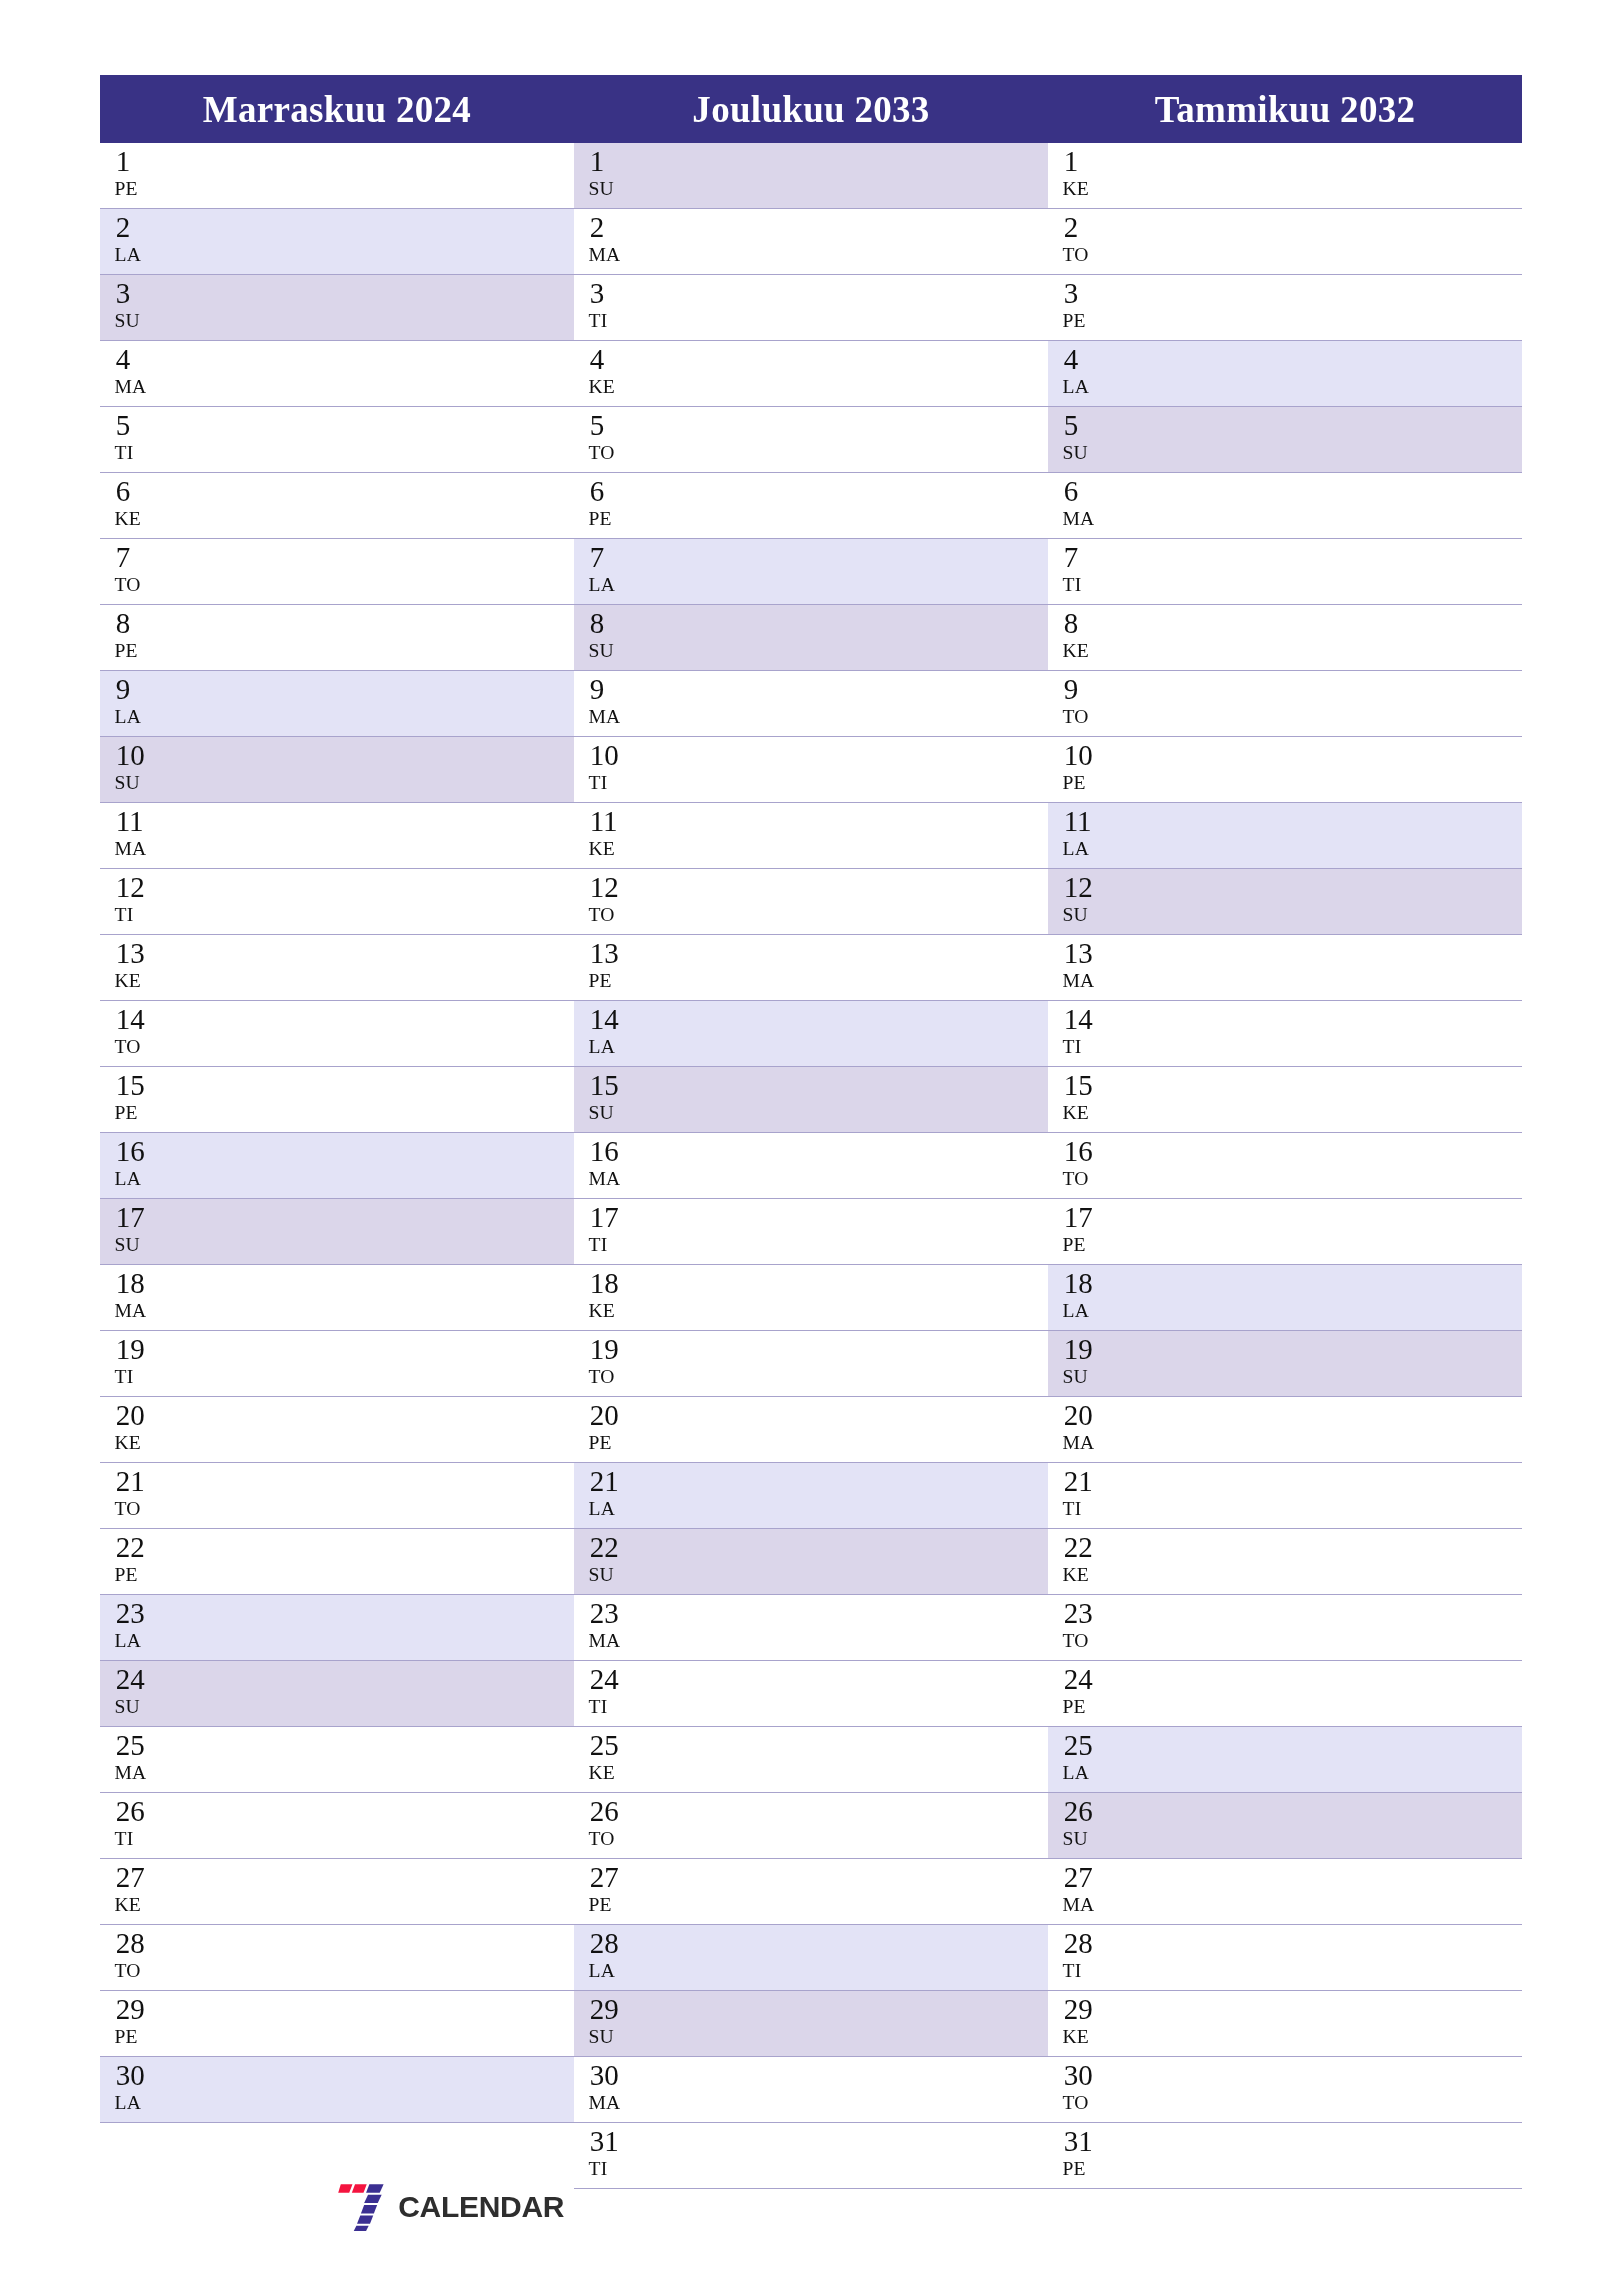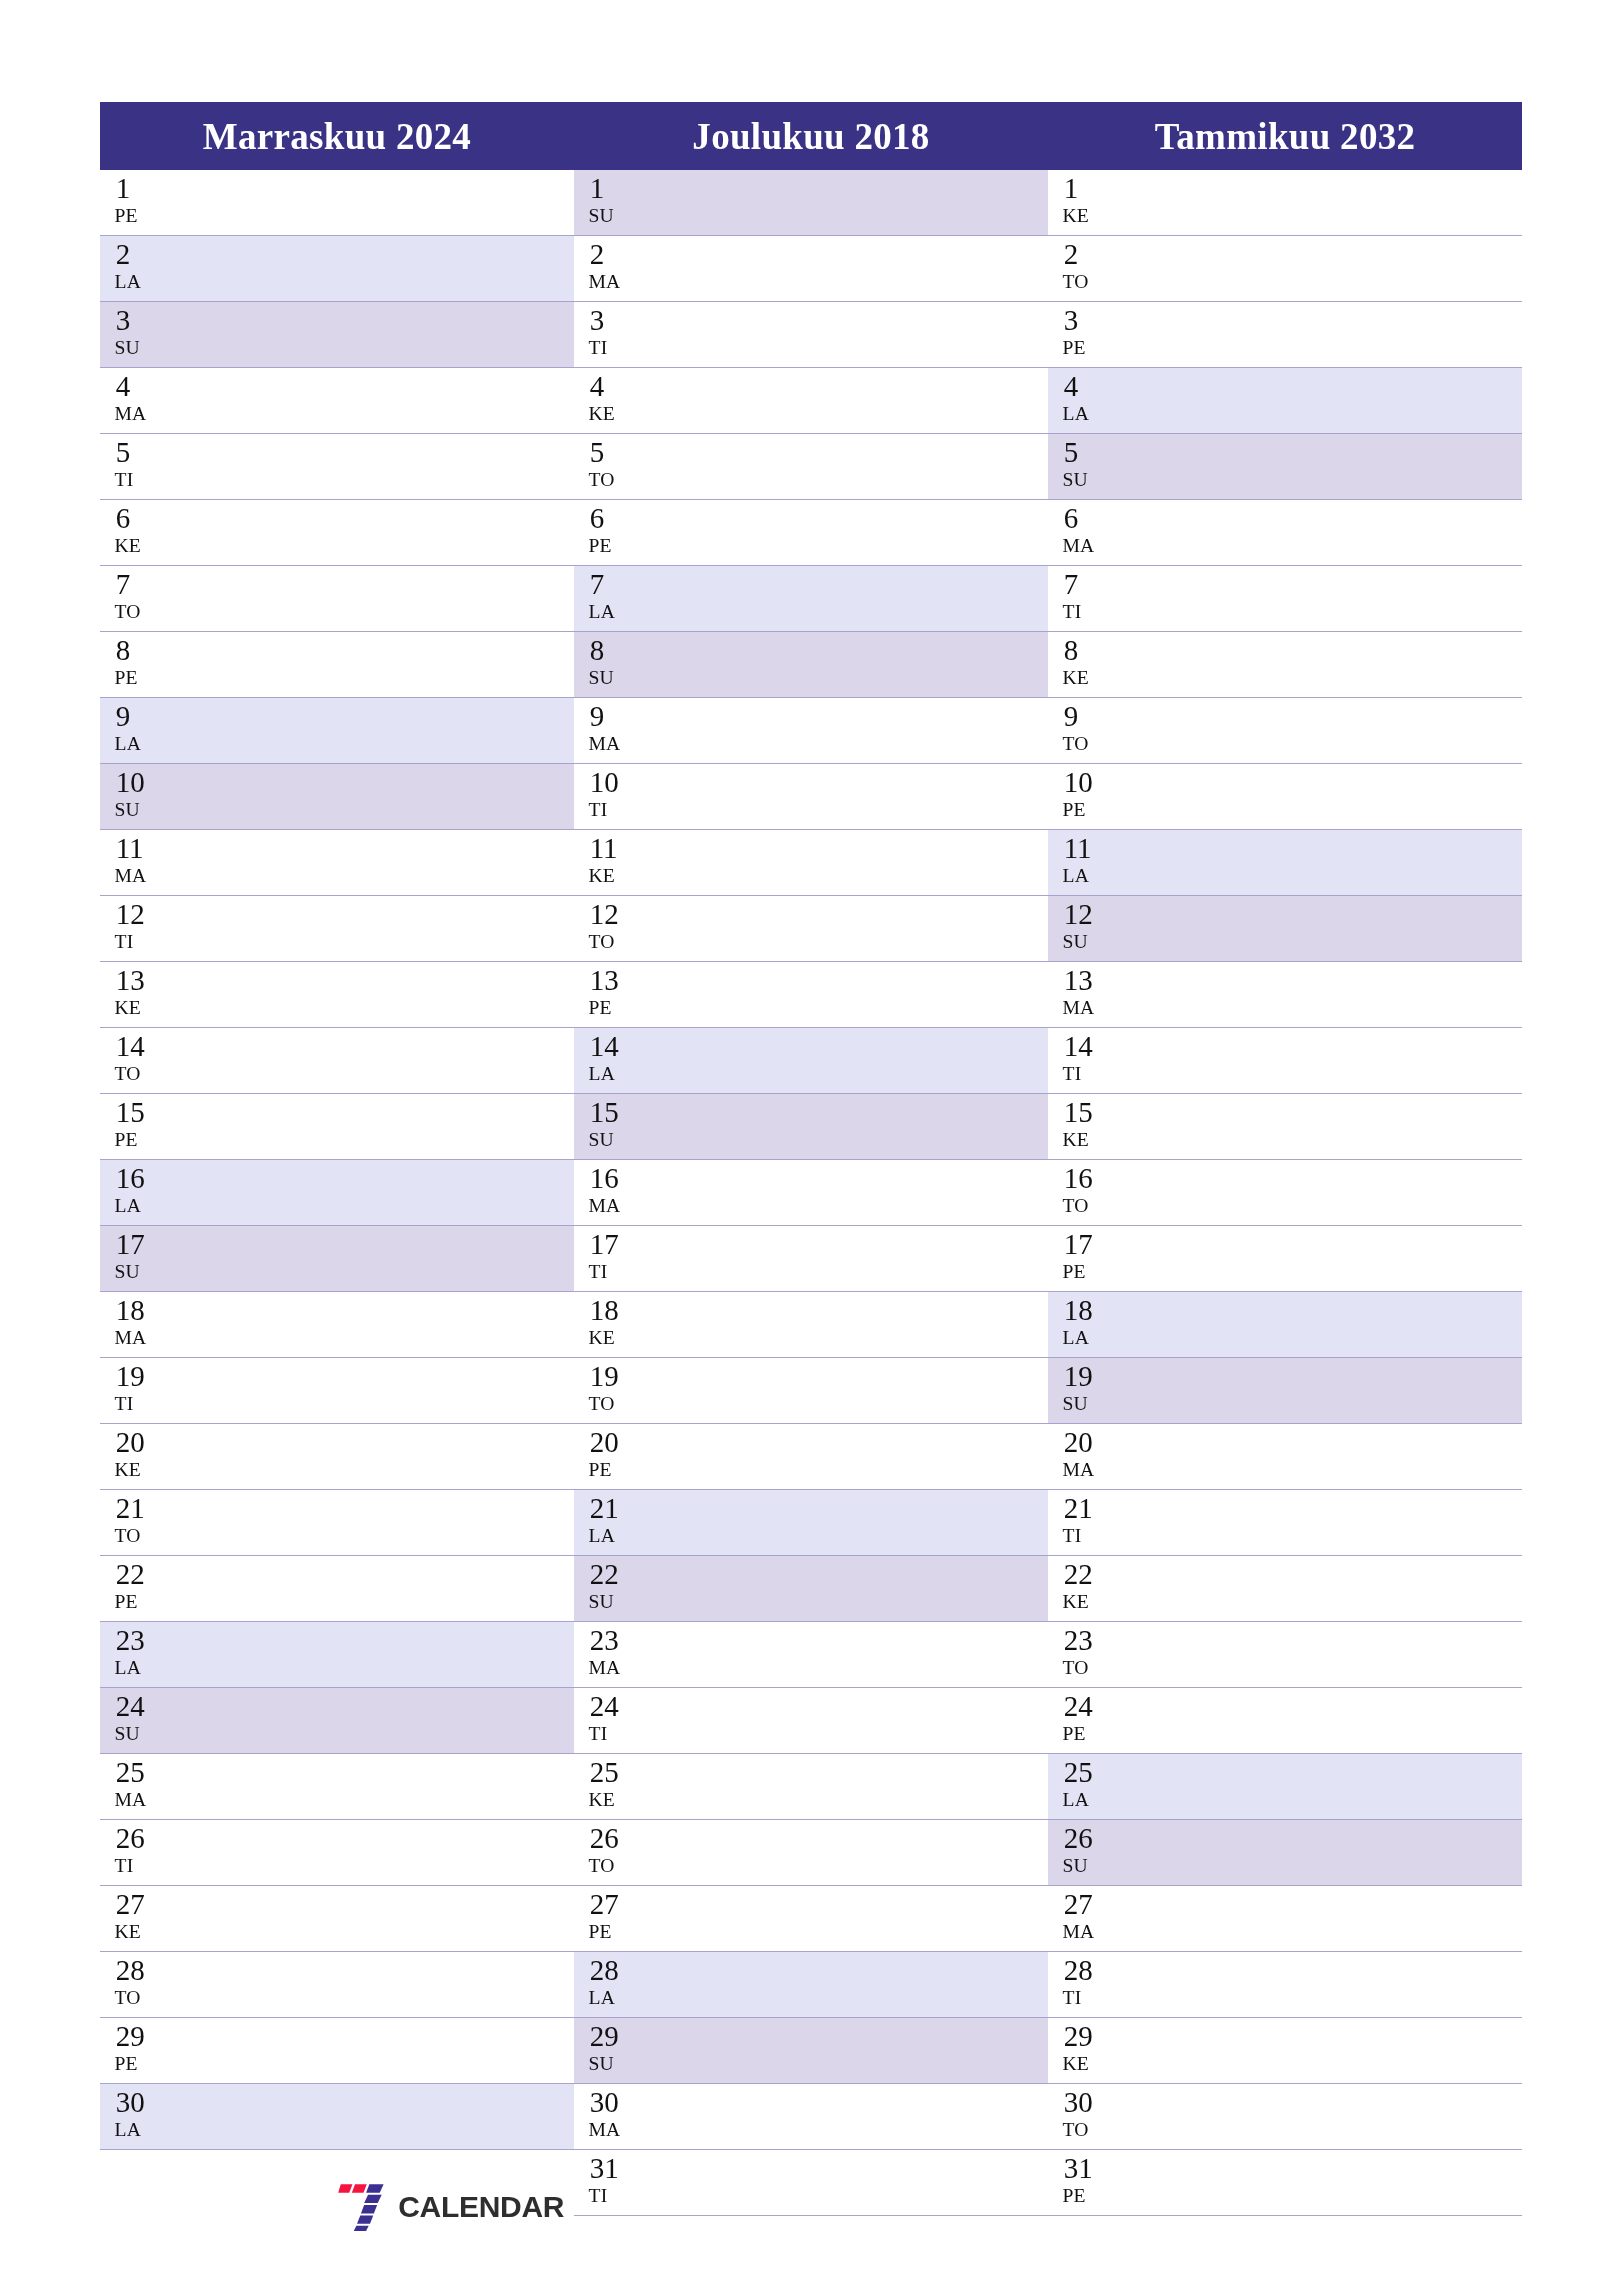--- a/index.html
+++ b/index.html
@@ -38,21 +38,20 @@
   }
 
   .month-header {
     height: 68px;
     background: #393285;
     color: #ffffff;
     display: flex;
     align-items: center;
     justify-content: center;
     box-sizing: border-box;
-    margin-top: 27px;
   }
 
   .month-title {
     font-family: "Liberation Serif", "DejaVu Serif", serif;
     font-size: 37px;
     font-weight: 700;
     letter-spacing: 0.3px;
     line-height: 1;
     color: #ffffff;
     white-space: nowrap;
@@ -260,21 +259,21 @@
             <span class="day-abbr">PE</span>
           </div>
           <div class="day-row sat">
             <span class="day-num">30</span>
             <span class="day-abbr">LA</span>
           </div>
         </div>
       </div>
       <div class="month-col">
         <div class="month-header">
-          <div class="month-title">Joulukuu 2018</div>
+          <div class="month-title">Joulukuu 2033</div>
         </div>
         <div class="days-list">
           <div class="day-row sun">
             <span class="day-num">1</span>
             <span class="day-abbr">SU</span>
           </div>
           <div class="day-row">
             <span class="day-num">2</span>
             <span class="day-abbr">MA</span>
           </div>

